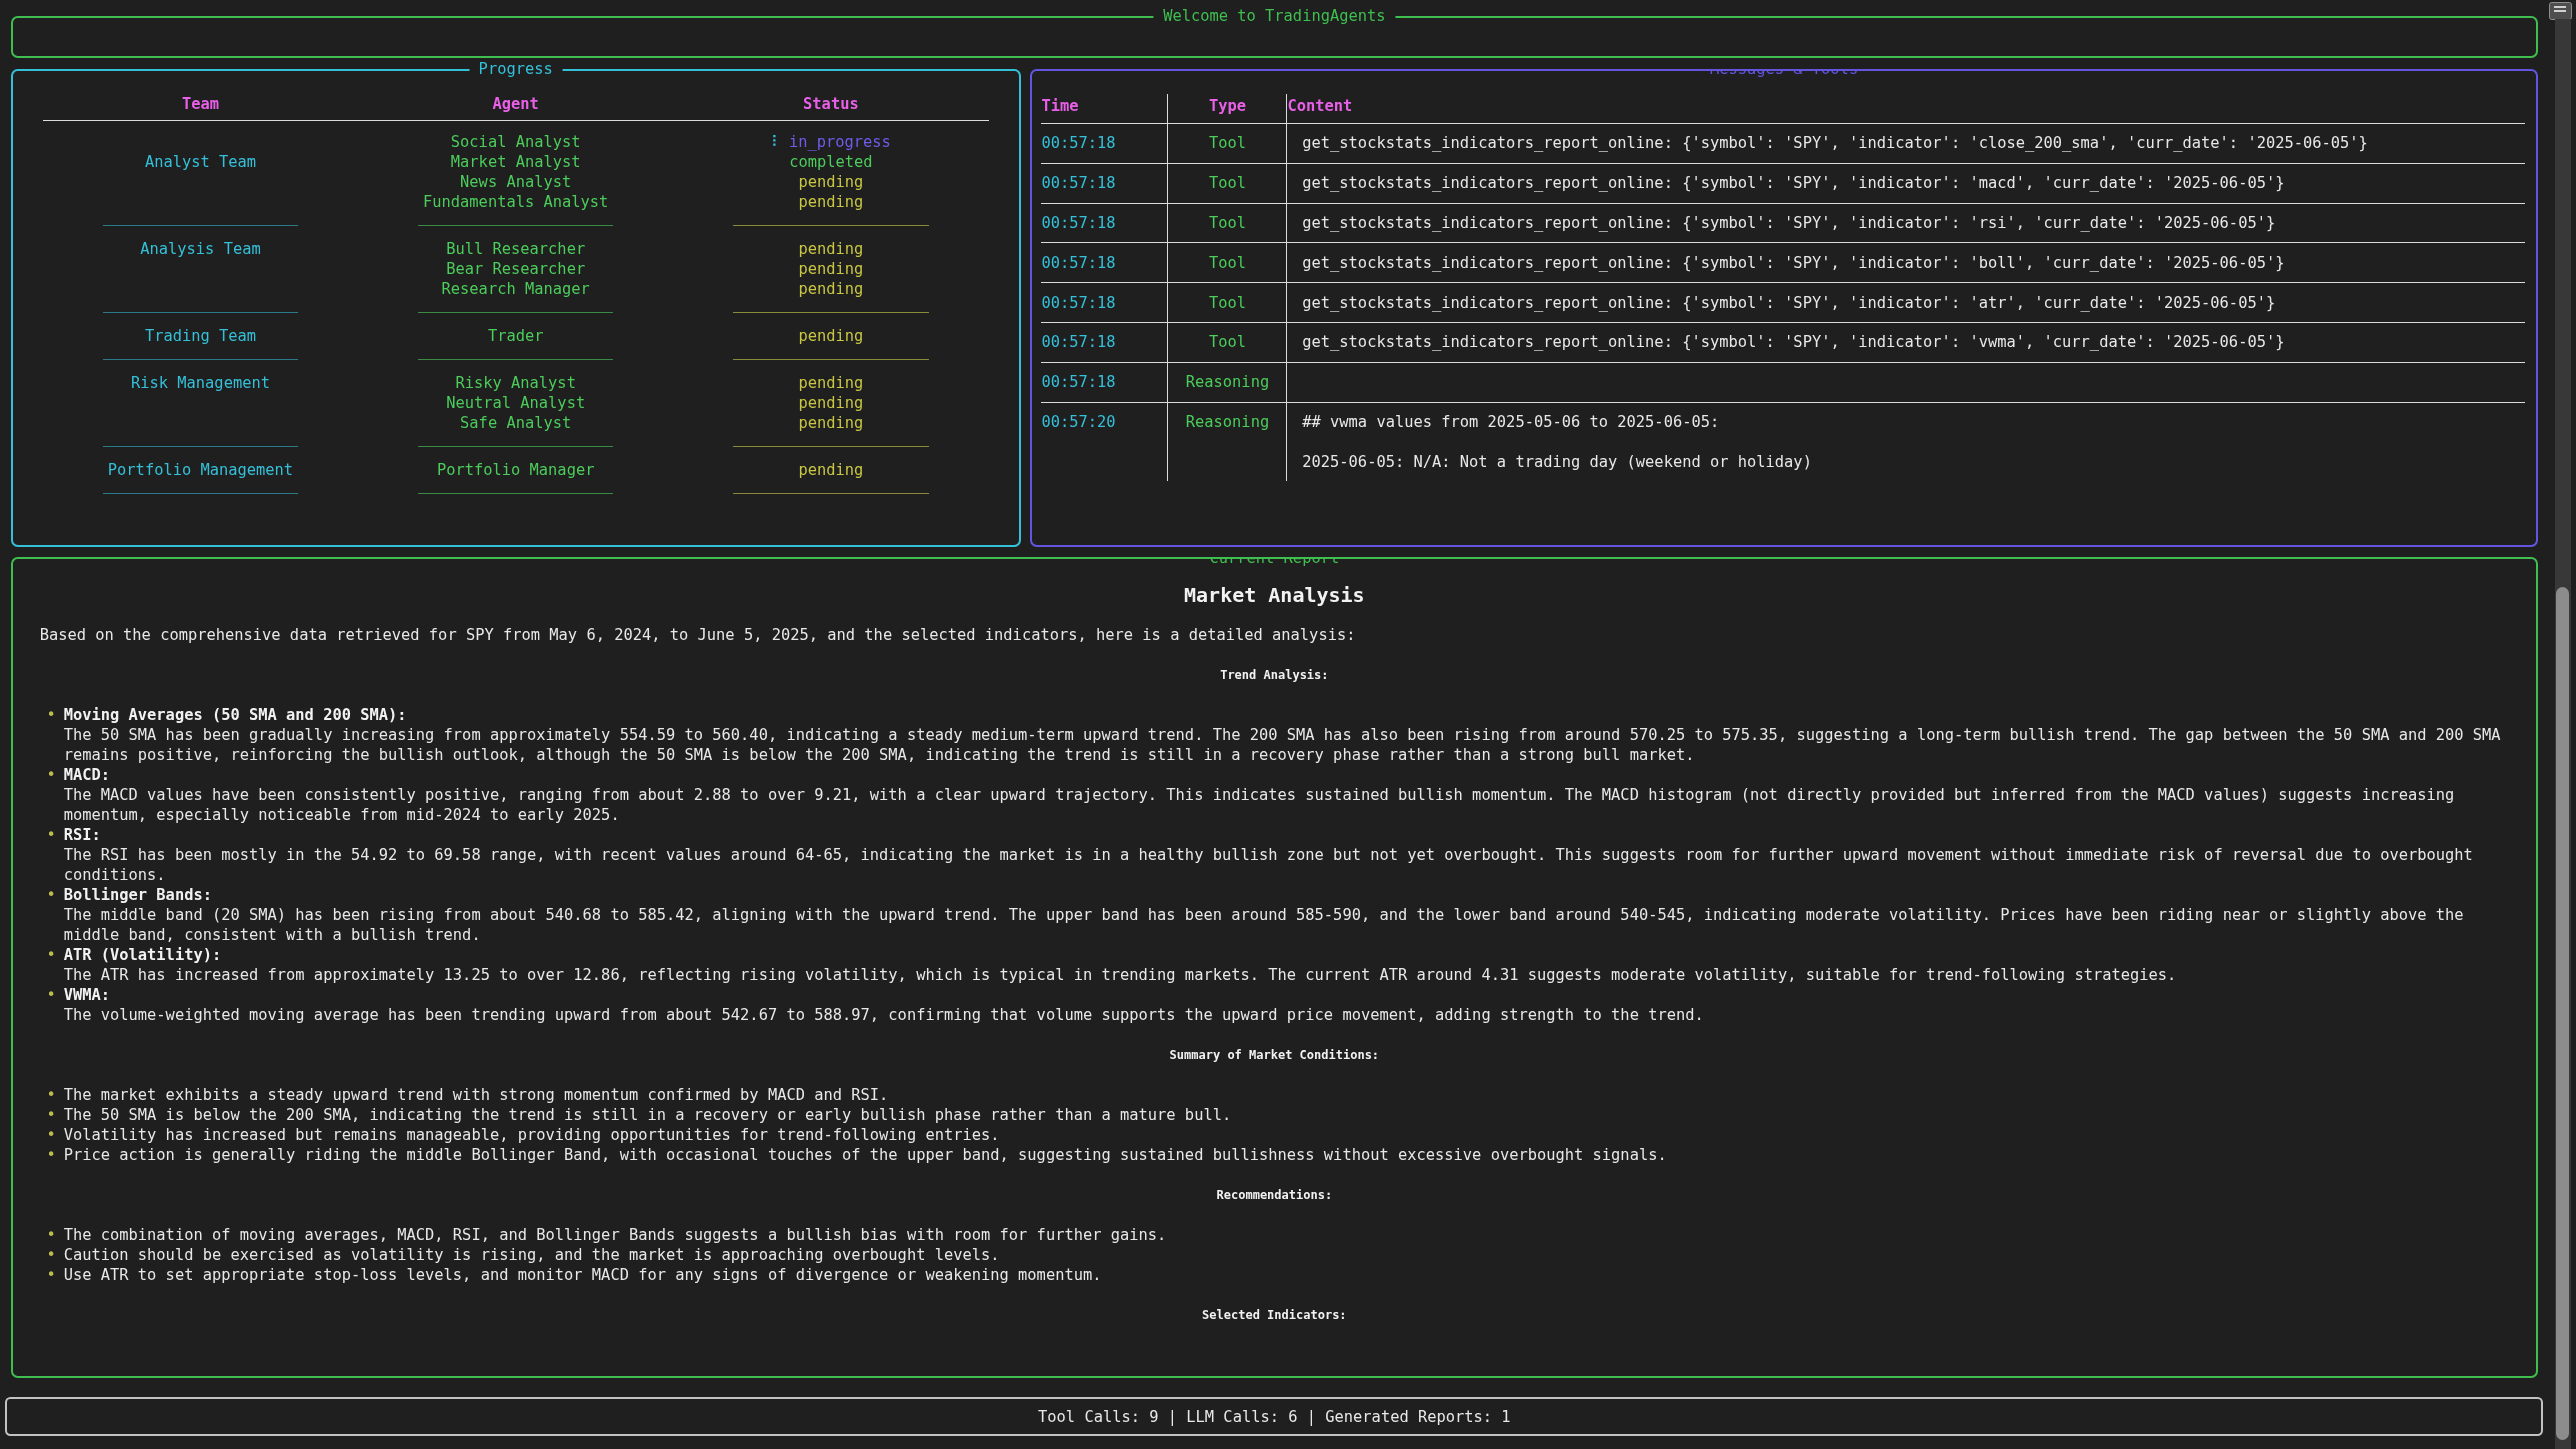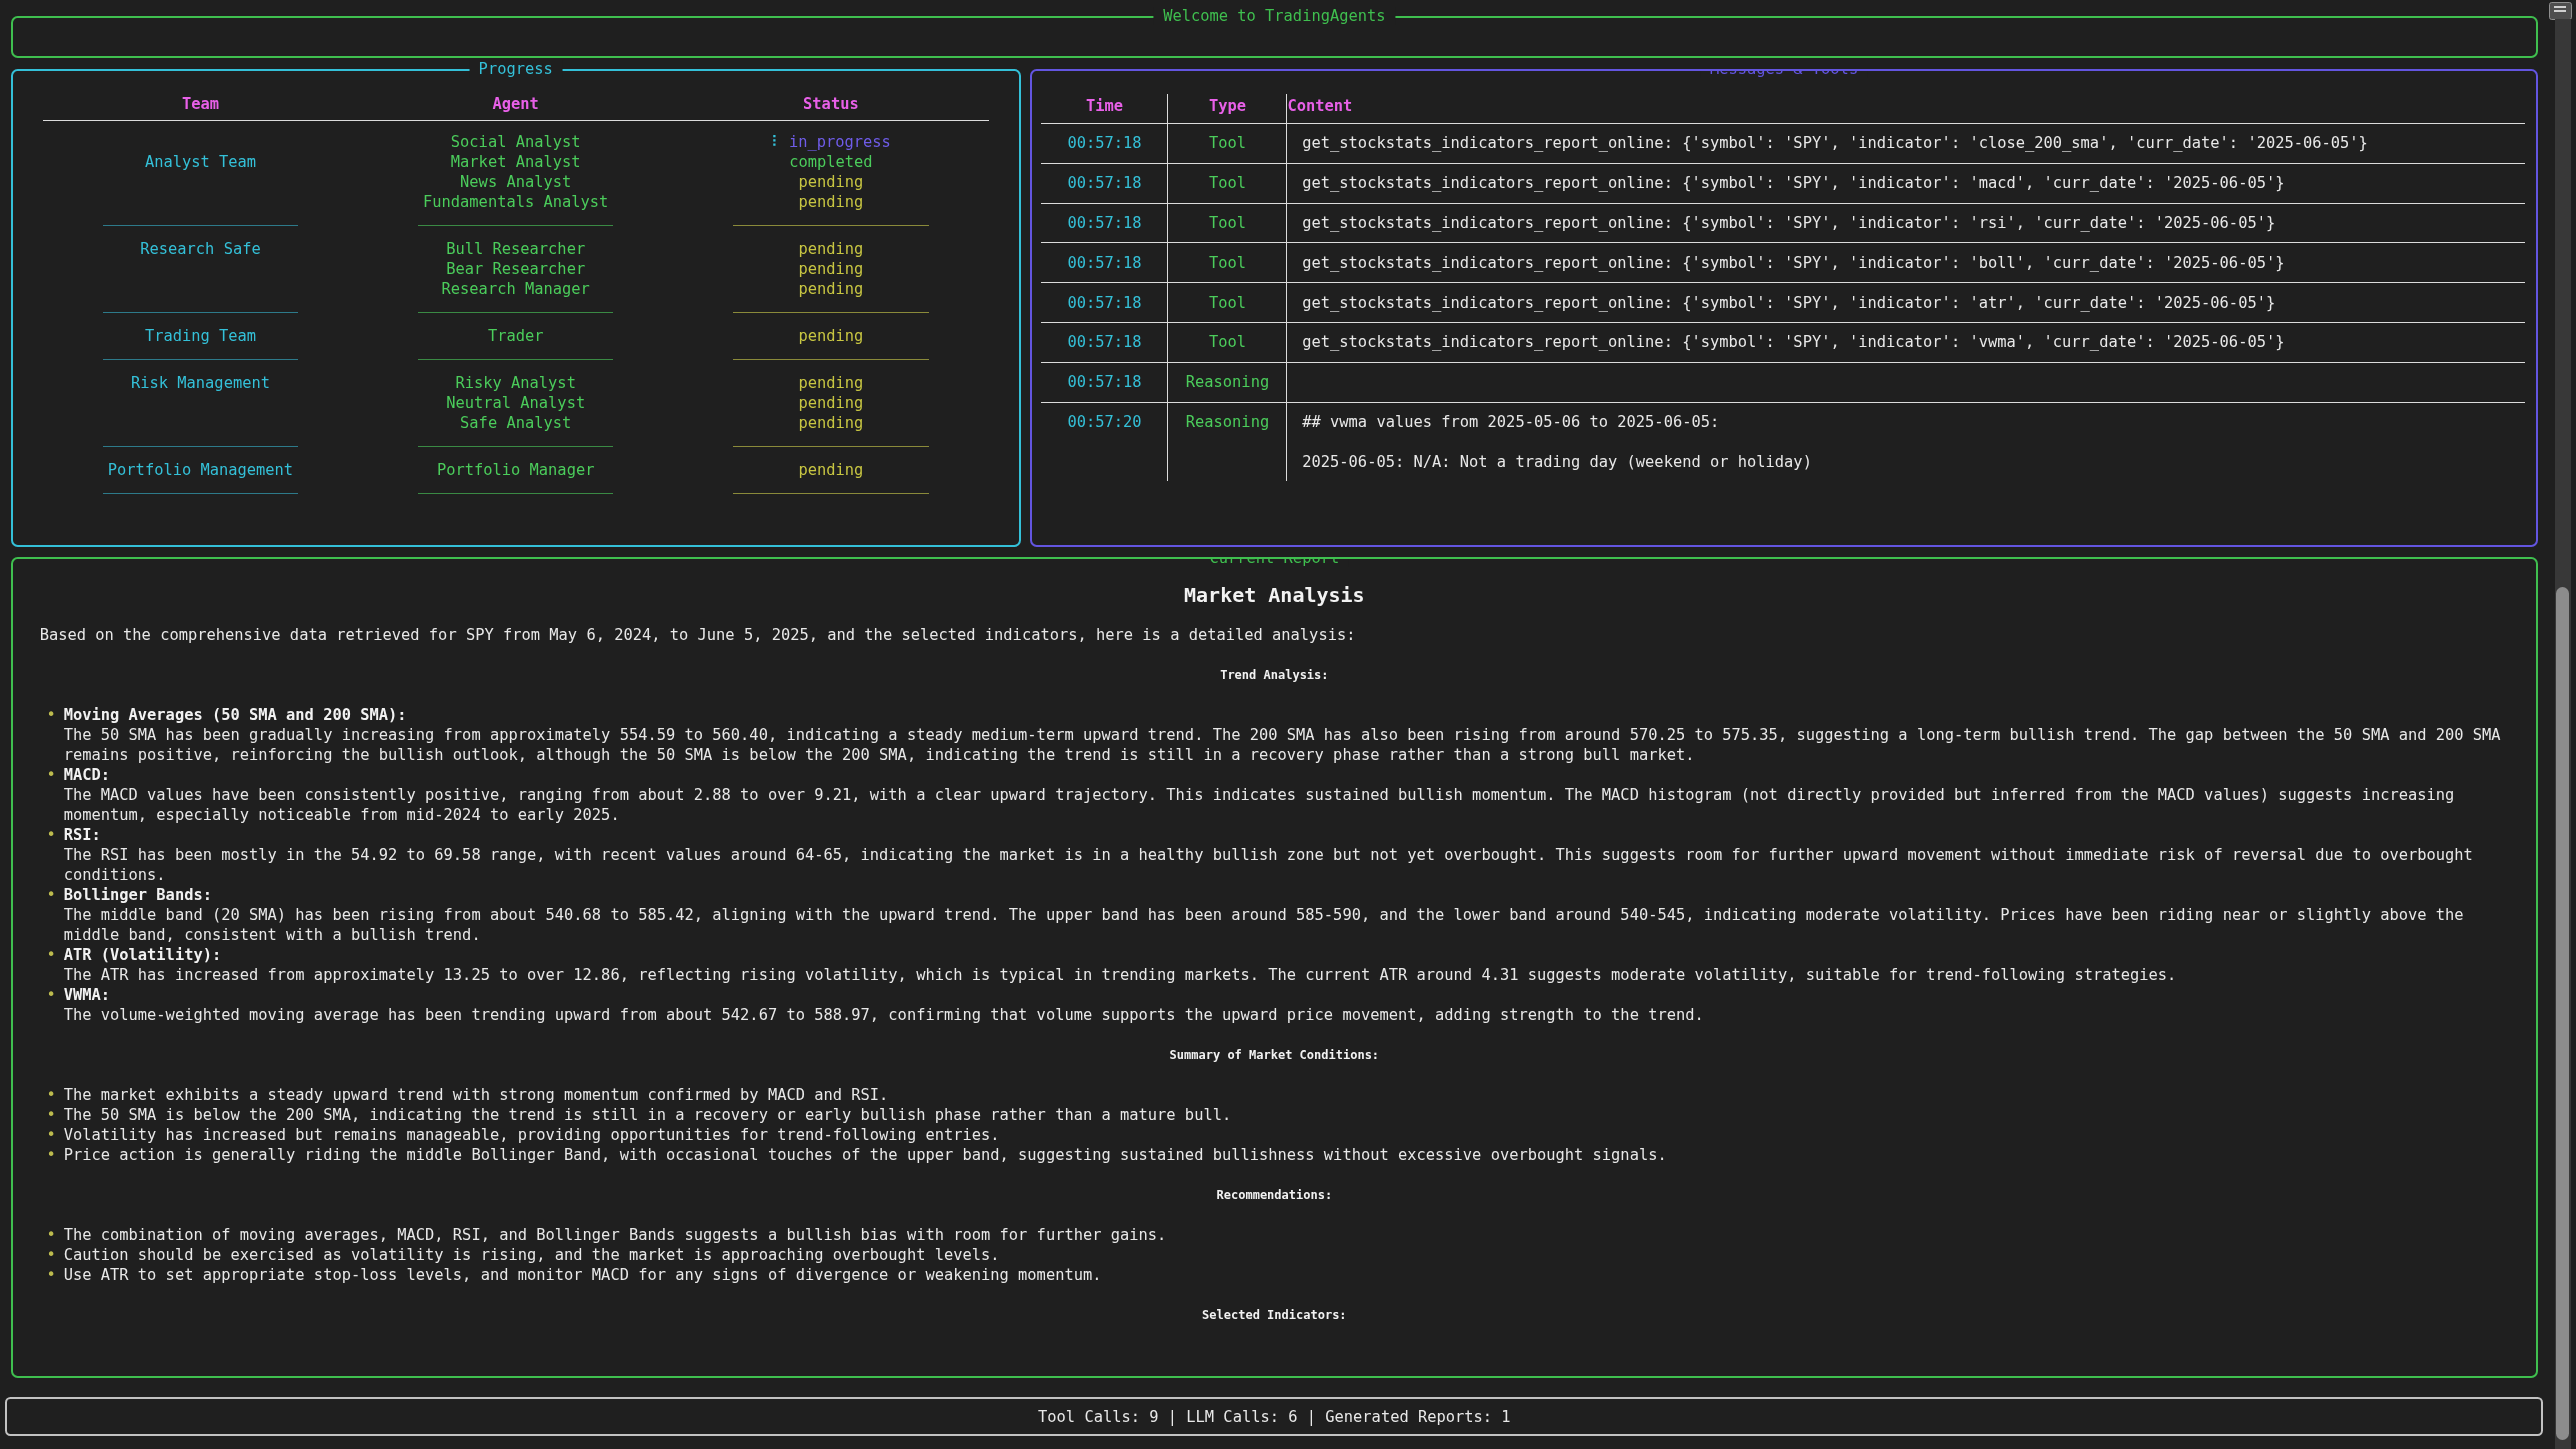--- a/index.html
+++ b/index.html
@@ -52,21 +52,21 @@
   .sagent  { border-color:var(--sep_agent); }
   .sstatus { border-color:var(--sep_status); }
 
   
   .mtable { margin:23px 10.7px 0 9.4px; }
   .mrow { display:grid; grid-template-columns:127px 119px 1fr; border-bottom:0.7px solid var(--divider); }
   .mrow.mhead { border-bottom:1.3px solid var(--divider); }
   .mrow.last { border-bottom:none; }
   .mcell { line-height:20px; padding:9.4px 0; }
   .mrow.mhead .mcell { color:var(--magenta); font-weight:bold; padding:2.7px 0 6.7px; }
-  .mtime { text-align:center; color:var(--cyan); border-right:0.7px solid var(--divider); }
+  .mtime { color:var(--cyan); border-right:0.7px solid var(--divider); }
   .mtype { text-align:center; color:var(--green_text); border-right:0.7px solid var(--divider); }
   .mcontent { padding-left:14.8px; padding-right:8px; color:#e8e8e8; }
   .mrow.mhead .mcontent { text-align:left; }
   .mcontent p { margin:0; }
   .mcontent p + p { margin-top:20px; }
   .mrow.reason .mtype { text-align:center; }
 
   
   .report-body { padding:25.5px 27px 0 27px; line-height:20px; }
   .rheading { text-align:center; font-weight:bold; margin:0 0 20px 0; font-size:20px; color:#f2f2f2; }
@@ -136,21 +136,21 @@
               </div>
             <div class="pcell">
                 <div class="sline sagent"></div>
               </div>
             <div class="pcell">
                 <div class="sline sstatus"></div>
               </div>
           </div>
 
           <div class="prow">
-            <div class="pcell team">Research Safe</div>
+            <div class="pcell team">Analysis Team</div>
             <div class="pcell agent">Bull Researcher</div>
             <div class="pcell status pending">pending</div>
           </div>
           <div class="prow">
             <div class="pcell team"></div>
             <div class="pcell agent">Bear Researcher</div>
             <div class="pcell status pending">pending</div>
           </div>
           <div class="prow">
             <div class="pcell team"></div>

